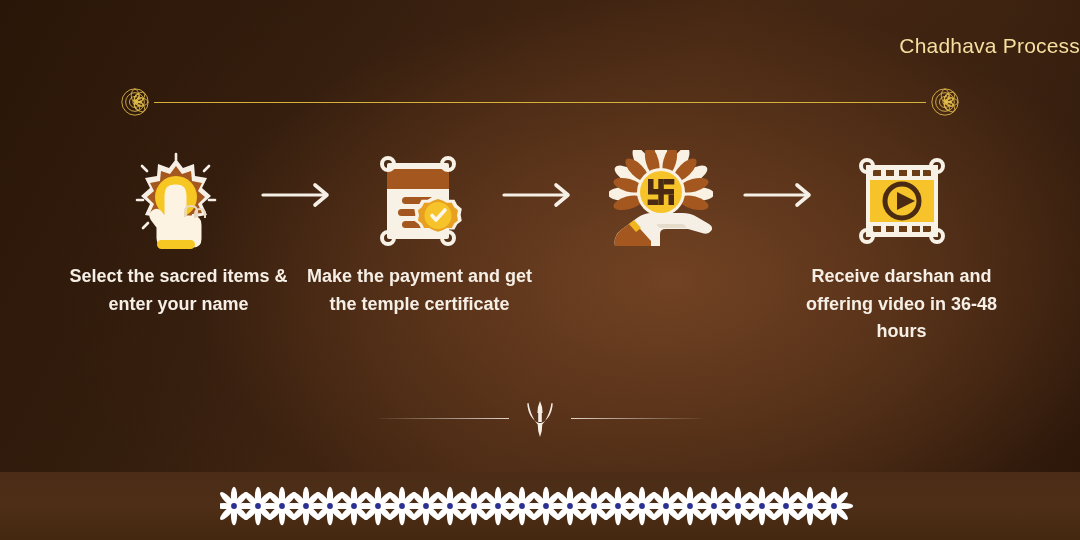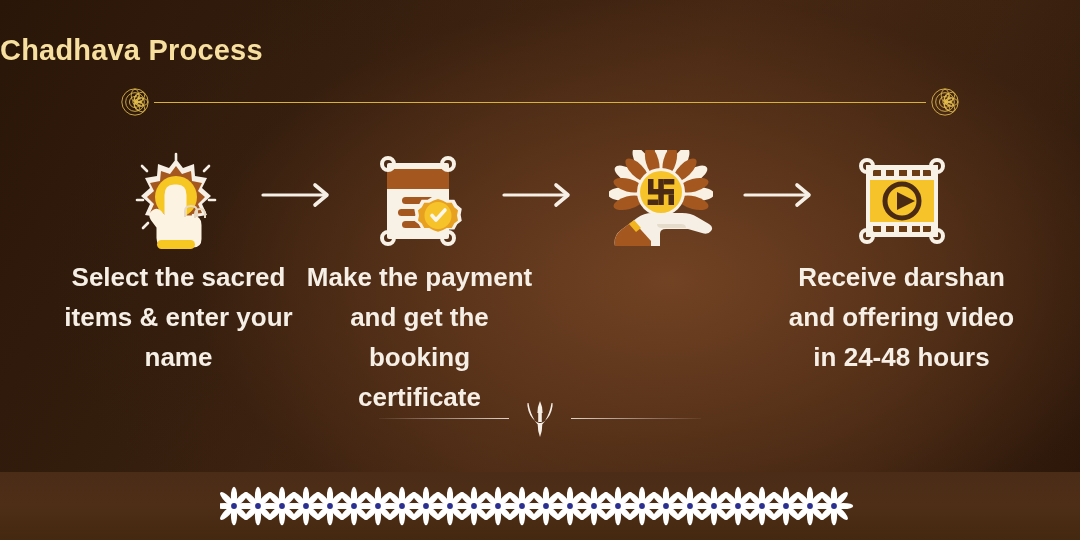--- a/index.html
+++ b/index.html
@@ -18,23 +18,23 @@
     overflow:hidden;
     background:
       radial-gradient(ellipse 720px 430px at 62% 52%, rgba(116,68,36,0.95) 0%, rgba(96,55,28,0.75) 34%, rgba(60,33,17,0.30) 66%, rgba(43,23,9,0) 86%),
       linear-gradient(118deg, #2a1608 0%, #331d0d 26%, #4a2a14 54%, #3a210f 78%, #241206 100%);
   }
 
   
   .title {
     position:absolute;
     top:34px; left:0; width:1080px;
-    text-align:left;
-    font-size:29px;
-    font-weight:bold;
+    text-align:right;
+    font-size:21px;
+    font-weight:normal;
     letter-spacing:0.2px;
     color:#f7dfa0;
   }
 
   
   .top-divider {
     position:absolute;
     top:85px; left:118px;
     width:844px; height:34px;
     display:flex; align-items:center; justify-content:space-between;
@@ -55,23 +55,23 @@
     align-items:flex-start;
     justify-content:center;
   }
   .step { width:241px; flex:0 0 241px; }
   .icon-wrap {
     height:105px;
     display:flex; align-items:center; justify-content:center;
   }
   .icon-wrap svg { display:block; }
   .caption {
-    margin-top:4px;
+    margin-top:10px;
     text-align:center;
-    font-size:26px;
+    font-size:18px;
     font-weight:bold;
     line-height:1.54;
     color:#f6efe6;
     padding:0 6px;
   }
 
   .arrow {
     flex:0 0 0px;
     width:0; height:105px;
     position:relative;
@@ -211,21 +211,21 @@
             <circle cx="77" cy="87" r="6"></circle>
           </g>
           <g transform="translate(67,68)">
             <path d="M0,-22 L5,-20.5 L9.6,-17.8 L15.2,-17.8 L17.8,-12.9 L22,-9.6 L21,-4 L22,1.6 L17.8,4.9 L15.2,9.8 L9.6,9.8 L5,12.5 L0,14 L-5,12.5 L-9.6,9.8 L-15.2,9.8 L-17.8,4.9 L-22,1.6 L-21,-4 L-22,-9.6 L-17.8,-12.9 L-15.2,-17.8 L-9.6,-17.8 L-5,-20.5 Z" fill="#f7f1e6" transform="scale(1.08)"></path>
             <path d="M0,-20 L4.5,-18.6 L8.8,-16.2 L13.8,-16.2 L16.2,-11.7 L20,-8.8 L19,-3.6 L20,1.4 L16.2,4.4 L13.8,8.9 L8.8,8.9 L4.5,11.3 L0,12.7 L-4.5,11.3 L-8.8,8.9 L-13.8,8.9 L-16.2,4.4 L-20,1.4 L-19,-3.6 L-20,-8.8 L-16.2,-11.7 L-13.8,-16.2 L-8.8,-16.2 L-4.5,-18.6 Z" fill="#e8a020"></path>
             <circle cx="0" cy="-3.5" r="13.5" fill="#f6c42a"></circle>
             <polyline points="-6,-3.5 -2,1 7,-9" fill="none" stroke="#fdf6ea" stroke-width="3.6" stroke-linecap="round" stroke-linejoin="round"></polyline>
           </g>
         </svg>
       </div>
-      <div class="caption">Make the payment and get the booking certificate</div>
+      <div class="caption">Make the payment and get the temple certificate</div>
     </div>
 
     <div class="arrow">
       <svg width="78" height="26" viewBox="0 0 78 26">
         <line x1="4" y1="13" x2="66" y2="13" stroke="#f6efe6" stroke-width="3.2" stroke-linecap="round"></line>
         <polyline points="56,3 68,13 56,23" fill="none" stroke="#f6efe6" stroke-width="3.6" stroke-linecap="round" stroke-linejoin="round"></polyline>
       </svg>
     </div>
 
     <div class="step">
@@ -297,21 +297,21 @@
           <circle cx="50" cy="45" r="17" fill="none" stroke="#4a2a13" stroke-width="5"></circle>
           <polygon points="45,36 63,45 45,54" fill="#4a2a13"></polygon>
           <g fill="none" stroke="#f7f1e6" stroke-width="4">
             <circle cx="15" cy="10" r="6"></circle>
             <circle cx="85" cy="10" r="6"></circle>
             <circle cx="15" cy="80" r="6"></circle>
             <circle cx="85" cy="80" r="6"></circle>
           </g>
         </svg>
       </div>
-      <div class="caption">Receive darshan and offering video in 24-48 hours</div>
+      <div class="caption">Receive darshan and offering video in 36-48 hours</div>
     </div>
 
   </div>
 
   <div class="bottom-divider">
     <div class="bline"></div>
     <svg class="trishul" width="34" height="40" viewBox="0 0 34 40">
       <g fill="#f6efe6">
         <path d="M17 39 q-2.4 -6 -2.4 -14 h4.8 q0 8 -2.4 14 z"></path>
         <path d="M15.2 24 h3.6 v-14 h-3.6 z"></path>

